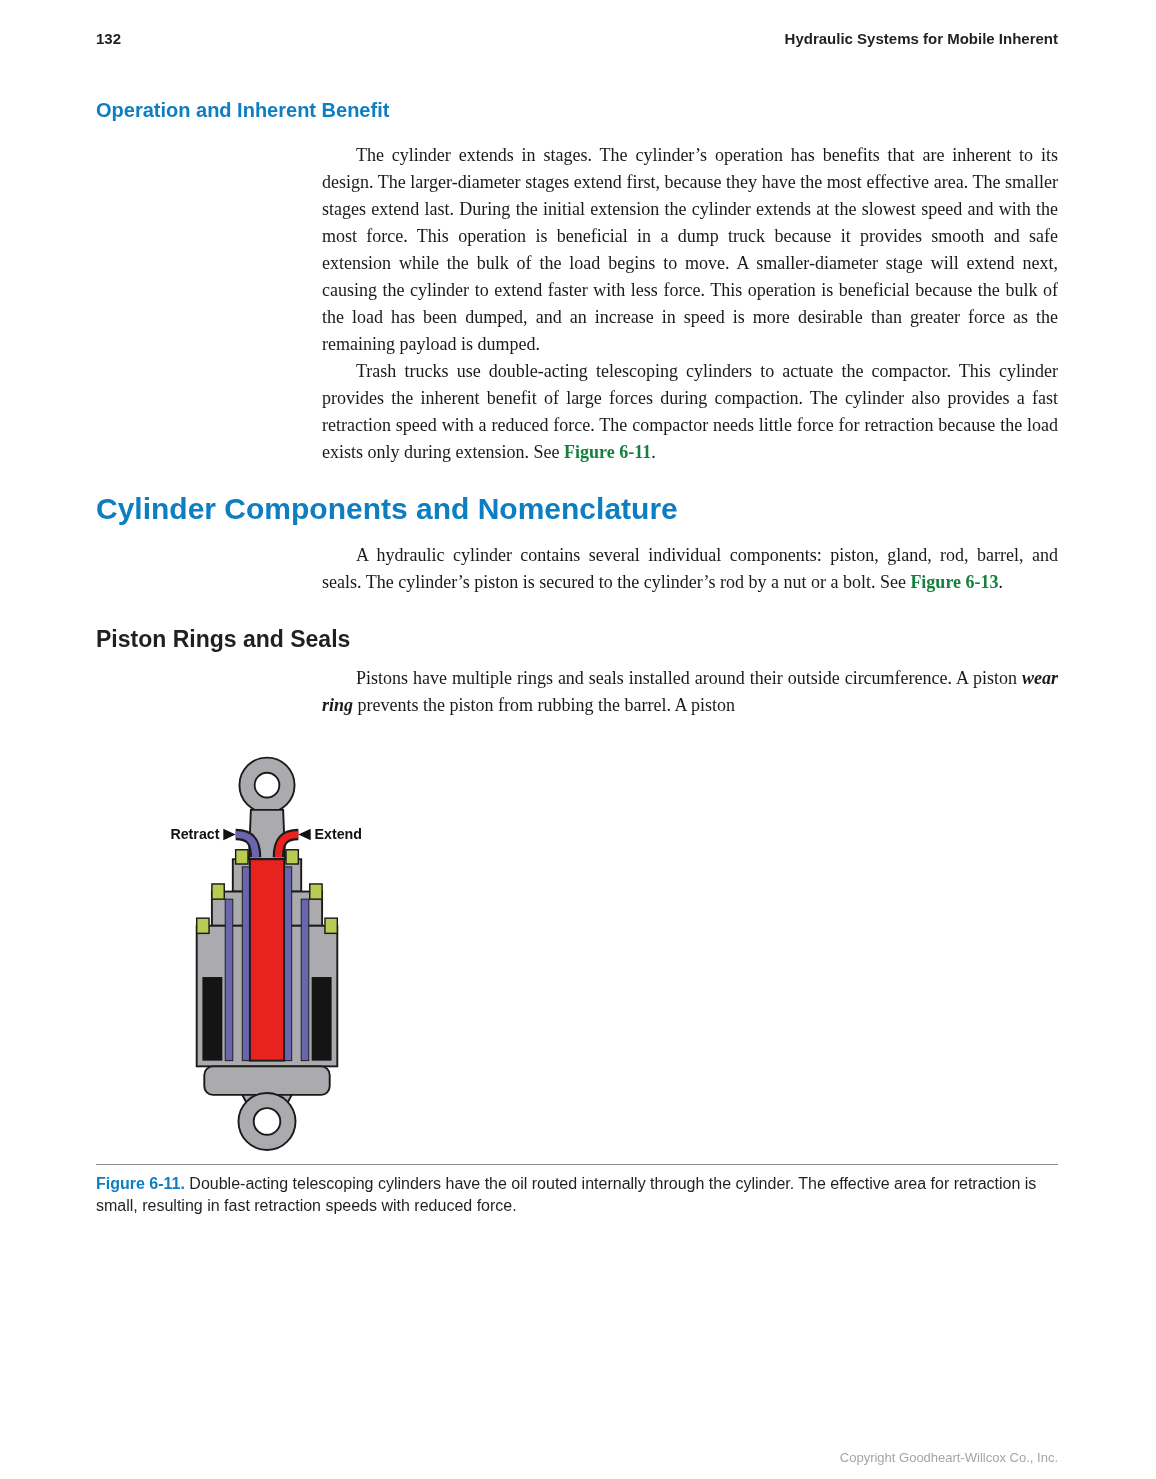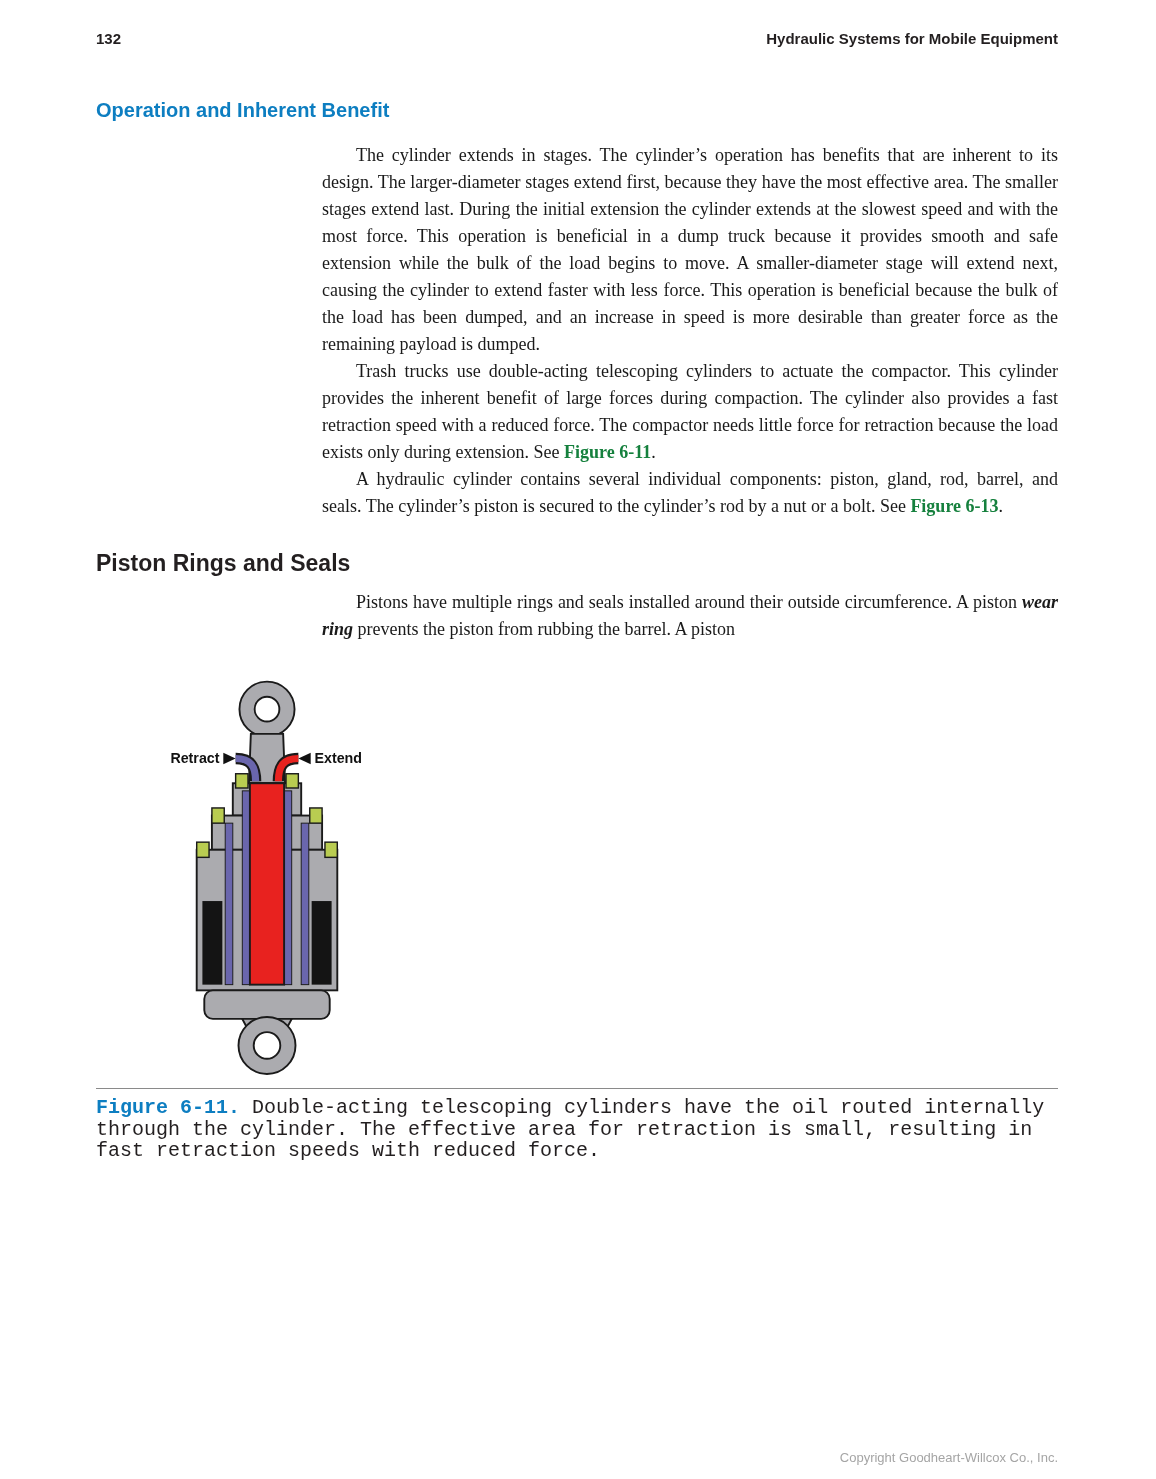--- a/index.html
+++ b/index.html
@@ -76,22 +76,22 @@
   .fig-label {
     font-family: "Liberation Sans", sans-serif;
     font-weight: bold;
     font-size: 15px;
     fill: #111111;
   }
   .caption-block {
     margin-top: 12px;
     border-top: 1.5px solid #8a8a8a;
     padding-top: 8px;
-    font-family: Liberation Mono, monospace;
-    font-size: 20px;
+    font-family: Liberation Sans, sans-serif;
+    font-size: 16px;
     line-height: 21.5px;
     color: #231f20;
   }
   .caption-label {
     color: #0d7ec1;
     font-weight: bold;
   }
   .page-footer {
     position: absolute;
     right: 98px;
@@ -101,34 +101,35 @@
     color: #a5a5a5;
   }
 </style>
 </head>
 <body>
 
 <div class="page">
 
   <header class="page-header">
     <span>132</span>
-    <span>Hydraulic Systems for Mobile Equipment</span>
+    <span>Hydraulic Systems for Mobile Inherent</span>
   </header>
 
   <h3 class="sub-heading">Operation and Inherent Benefit</h3>
 
   <div class="body-col first">
     <p class="body-para">
       <span>The cylinder extends in stages. The cylinder’s operation has benefits that are inherent to its design. The larger-diameter stages extend first, because they have the most effective area. The smaller stages extend last. During the initial extension the cylinder extends at the slowest speed and with the most force. This operation is beneficial in a dump truck because it provides smooth and safe extension while the bulk of the load begins to move. A smaller-diameter stage will extend next, causing the cylinder to extend faster with less force. This operation is beneficial because the bulk of the load has been dumped, and an increase in speed is more desirable than greater force as the remaining payload is dumped.</span>
     </p>
     <p class="body-para">
       <span>Trash trucks use double-acting telescoping cylinders to actuate the compactor. This cylinder provides the inherent benefit of large forces during compaction. The cylinder also provides a fast retraction speed with a reduced force. The compactor needs little force for retraction because the load exists only during extension. See </span><a class="fig-ref">Figure 6-11</a><span>.</span>
     </p>
   </div>
 
+  <h1 class="main-heading">Cylinder Components and Nomenclature</h1>
 
   <div class="body-col">
     <p class="body-para">
       <span>A hydraulic cylinder contains several individual components: piston, gland, rod, barrel, and seals. The cylinder’s piston is secured to the cylinder’s rod by a nut or a bolt. See </span><a class="fig-ref">Figure 6-13</a><span>.</span>
     </p>
   </div>
 
   <h2 class="section-heading">Piston Rings and Seals</h2>
 
   <div class="body-col">

